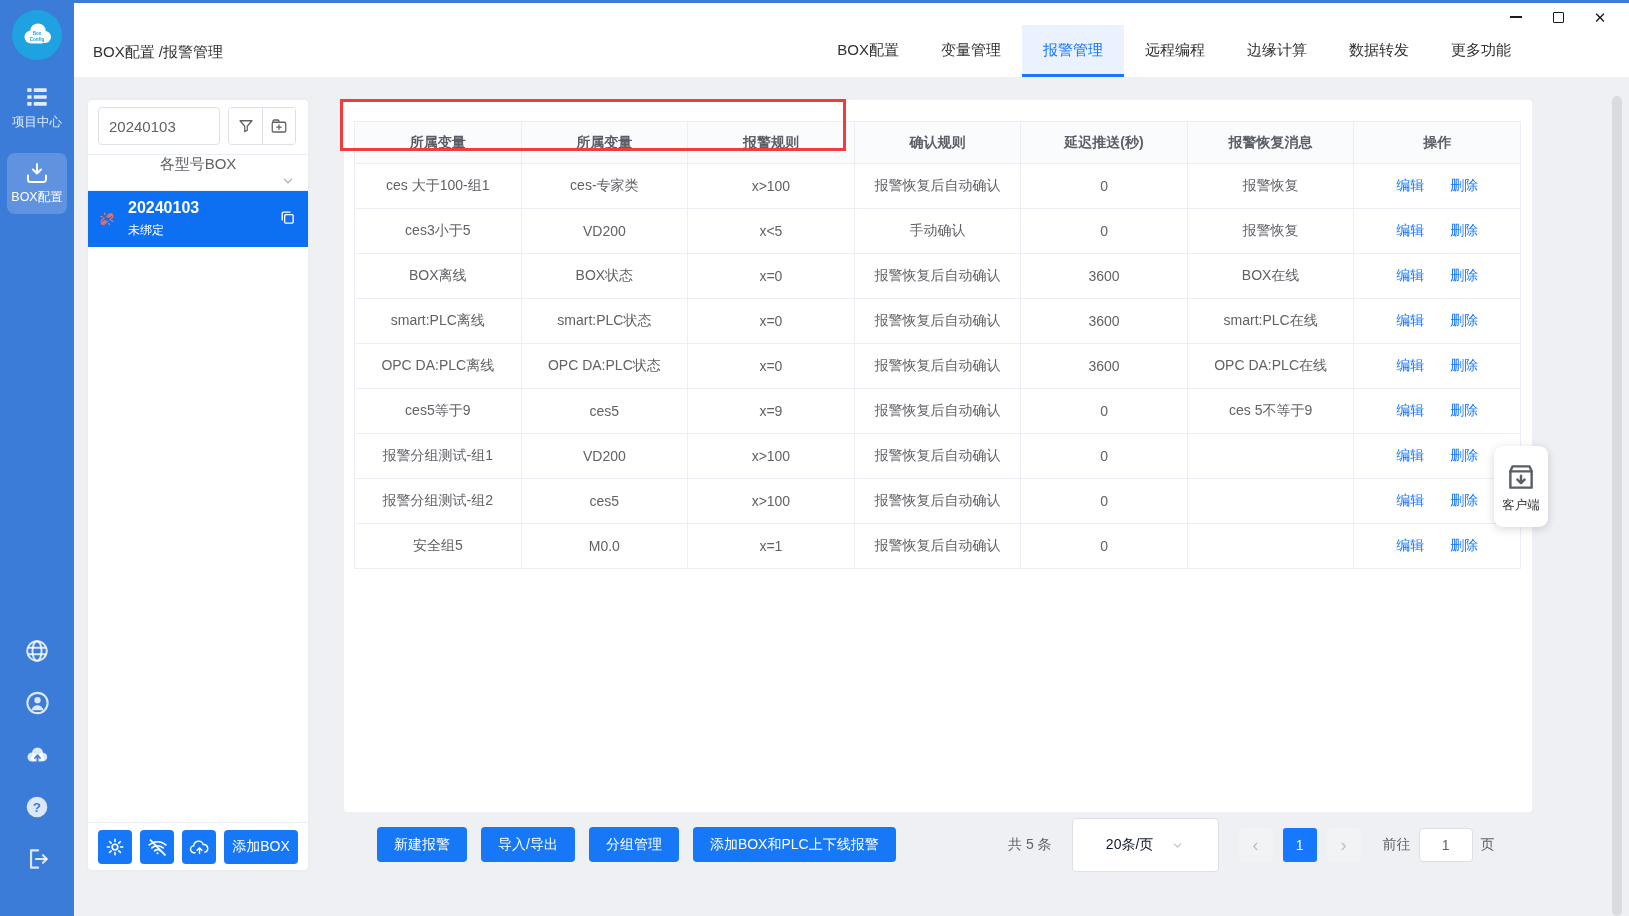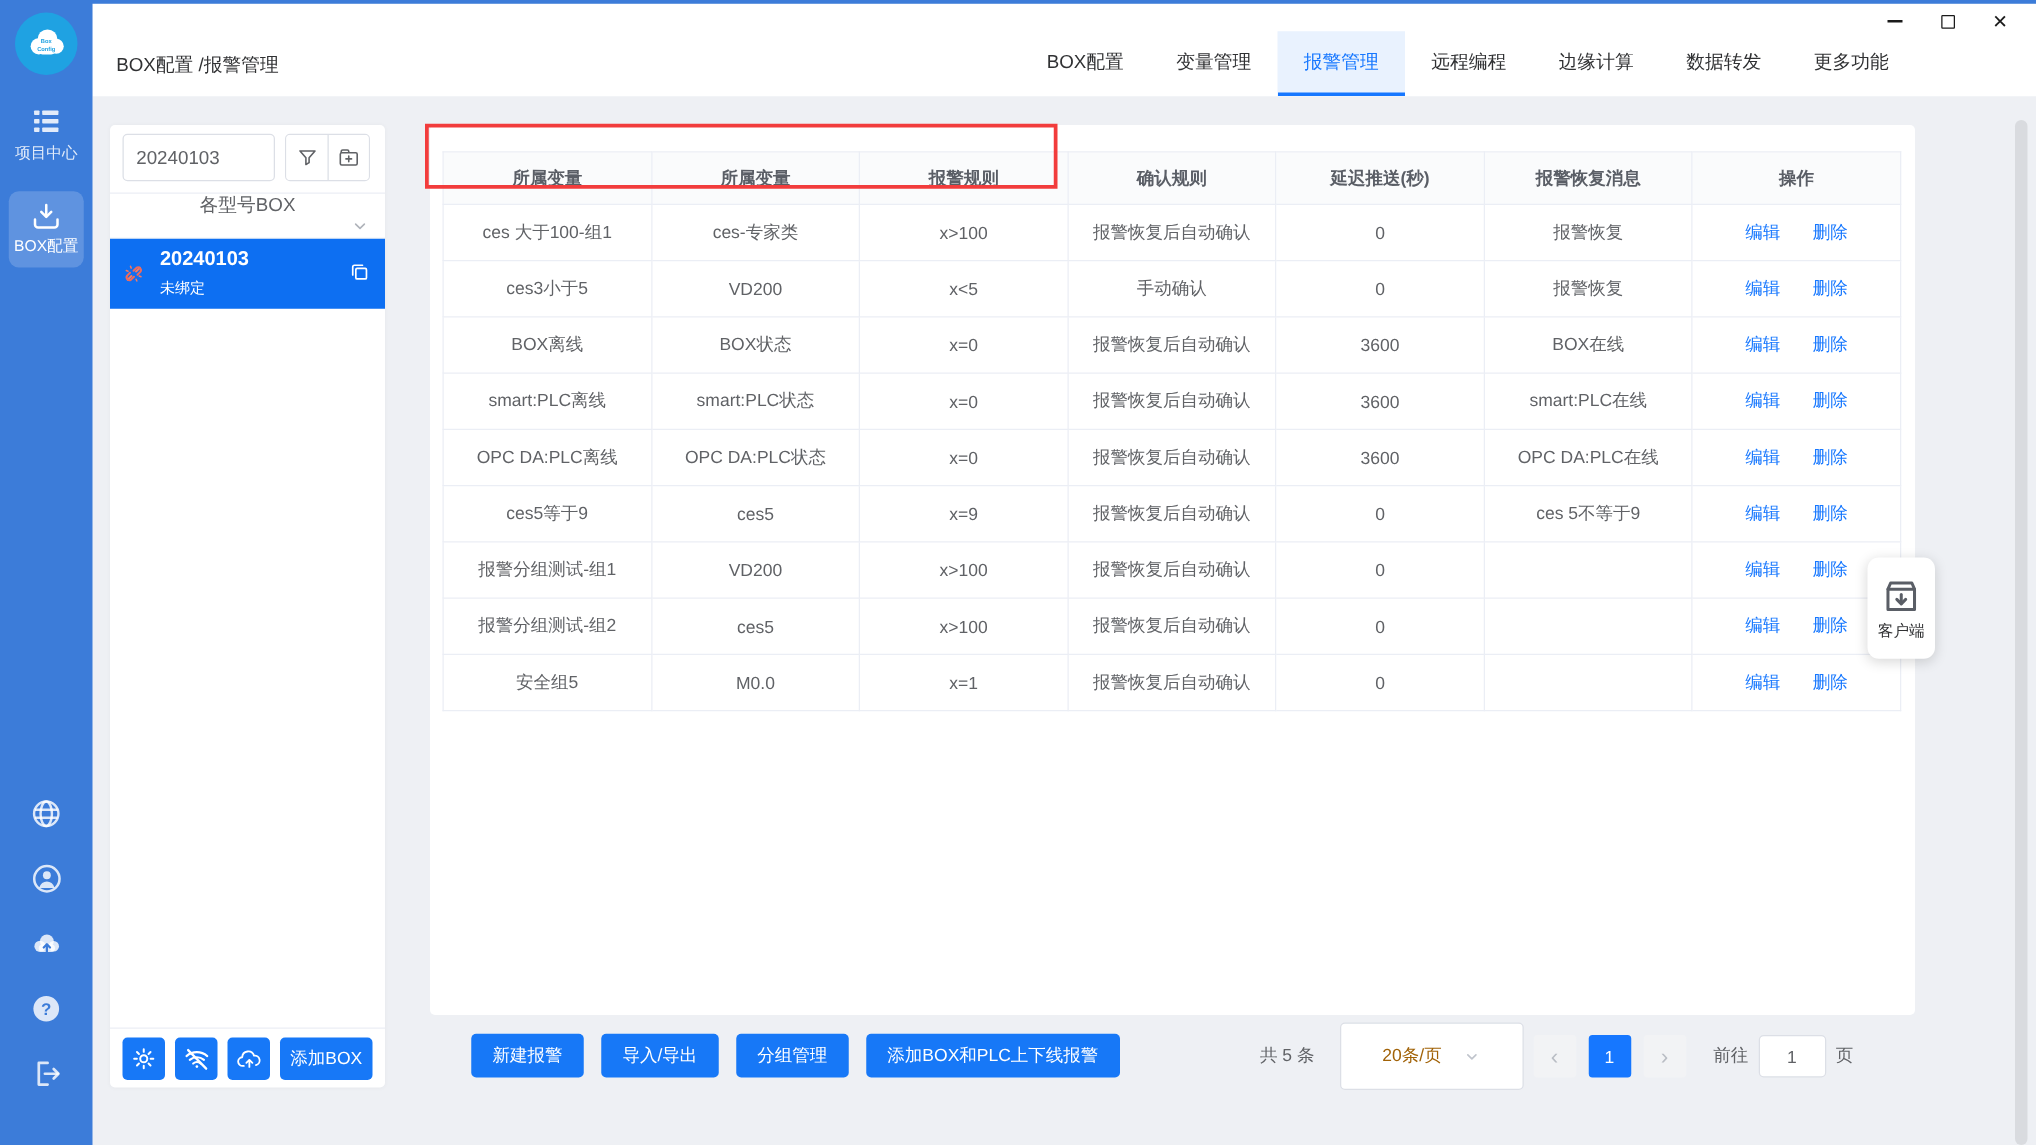--- a/index.html
+++ b/index.html
@@ -88,22 +88,22 @@
   .annotation-box { position:absolute; left:340px; top:99px; width:506px; height:52px;
                     border:3px solid #f23c3c; z-index:45; pointer-events:none; }
 
   
   .footer-actions { position:absolute; left:344px; top:827px; display:flex; gap:14px; z-index:5;padding-left:33px; }
   .blue-btn { height:35px; padding:0 17px; background:#1778f7; color:#fff; border:none; border-radius:4px;
               font-size:14px; cursor:pointer; font-family:inherit; }
   .pagination { position:absolute; left:1008px; top:827px; height:36px; display:flex; align-items:center; z-index:5; }
   .pg-total { font-size:14px; color:#606266; margin-right:20px; }
   .pg-select { width:147px; height:54px; border:1px solid #dcdfe6; border-radius:4px; background:#fff;
-               display:flex; align-items:center; justify-content:center; gap:18px; font-size:14px; color:#a16207;
-               cursor:pointer; margin-right:8px; }
+               display:flex; align-items:center; justify-content:center; gap:18px; font-size:14px; color:#0f172a;
+               cursor:pointer; margin-right:20px; }
   .pg-arrow { width:34px; height:34px; background:#f2f3f5; border-radius:3px; display:flex; align-items:center;
               justify-content:center; color:#b9bdc4; font-size:18px; cursor:pointer; }
   .pg-page { width:34px; height:34px; background:#1677ff; border-radius:3px; color:#fff; font-size:14px;
              display:flex; align-items:center; justify-content:center; margin:0 10px; cursor:pointer; }
   .pg-next { margin-right:22px; }
   .pg-goto { font-size:14px; color:#606266; }
   .pg-goto-input { width:54px; height:34px; border:1px solid #dcdfe6; border-radius:4px; margin:0 8px;
                    text-align:center; font-size:14px; color:#606266; outline:none; font-family:inherit; }
 
   

